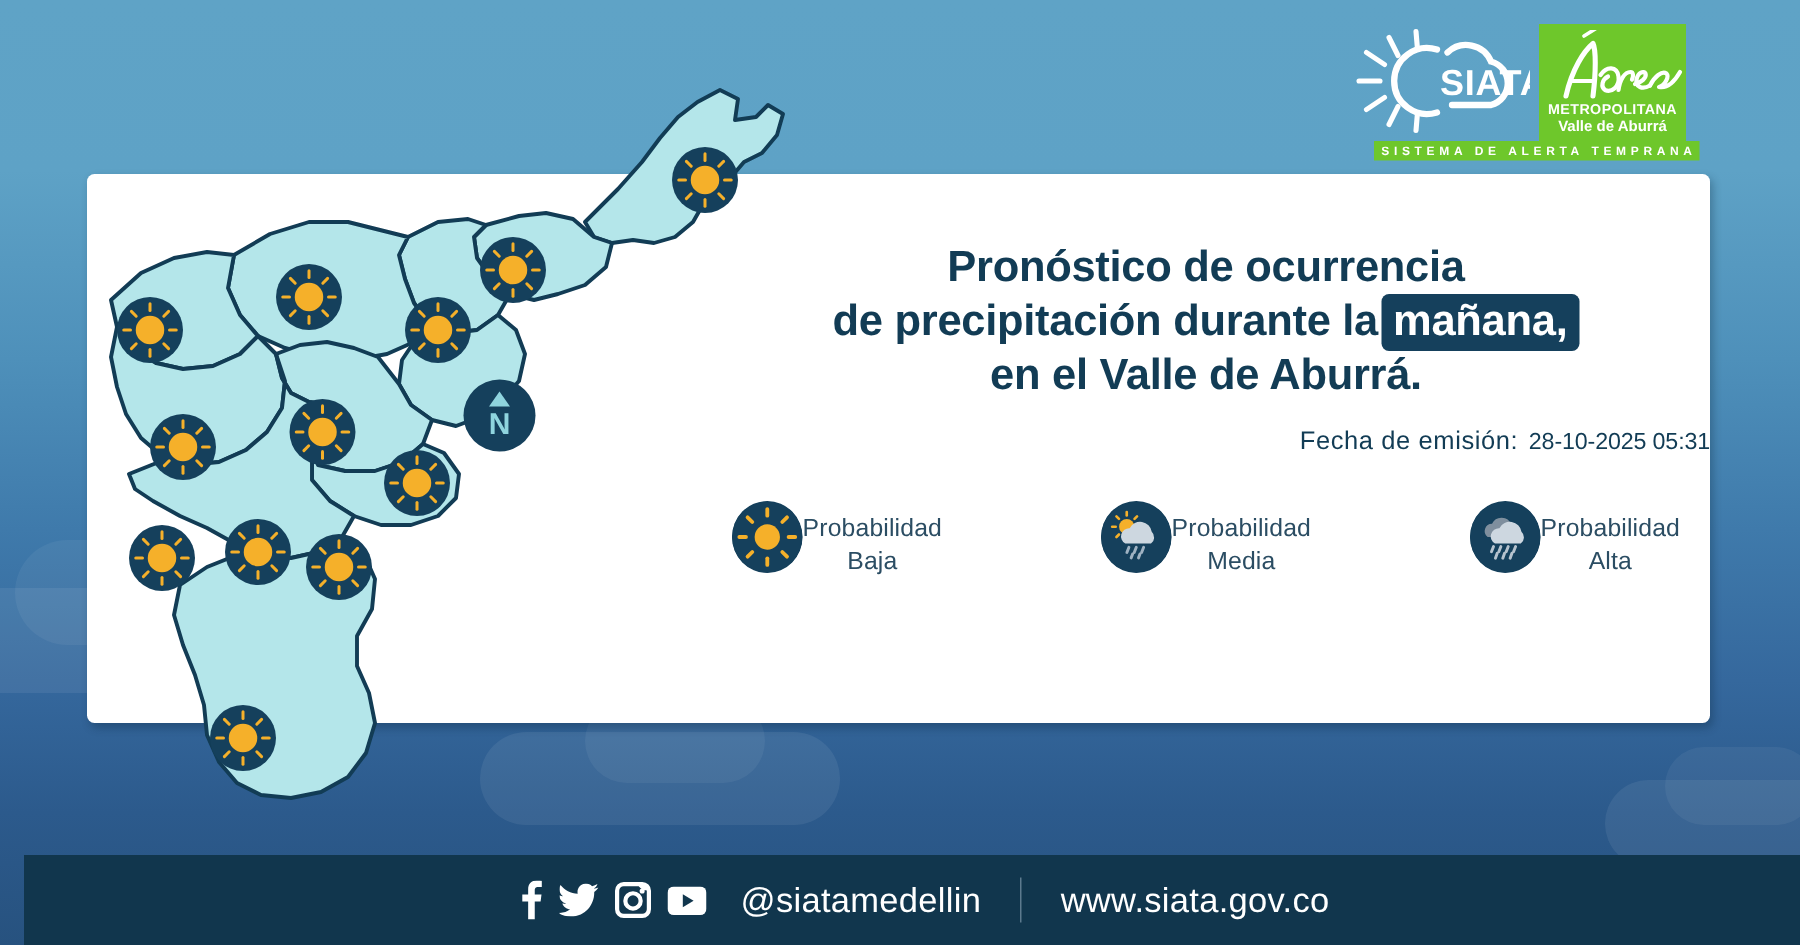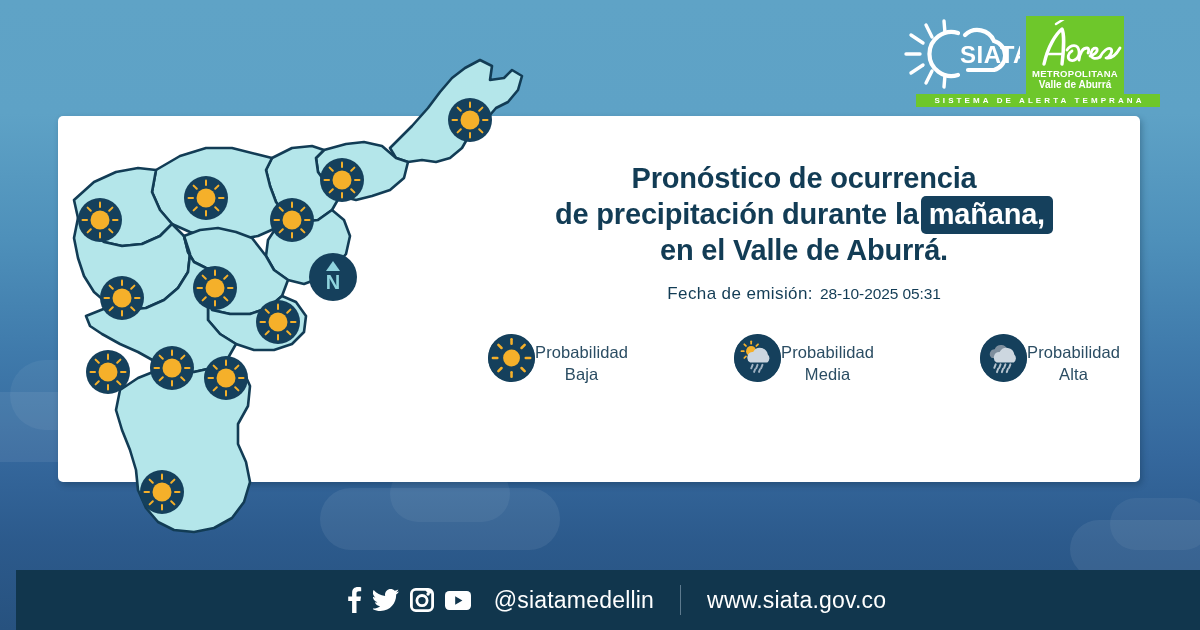--- a/index.html
+++ b/index.html
@@ -85,21 +85,21 @@
     font-size: 10px;
     color: #ffffff;
     line-height: 12px;
     font-family: "Liberation Sans", sans-serif;
     font-weight: bold;
   }
   #sat-strip {
     position: absolute;
     left: 18px;
     top: 78px;
-    width: 244px;
+    width: 217px;
     height: 13px;
     background: #6ec72b;
     color: #ffffff;
     font-size: 8px;
     font-weight: bold;
     letter-spacing: 3.1px;
     display: flex;
     align-items: center;
     justify-content: center;
     box-sizing: border-box;
@@ -150,21 +150,21 @@
     color: #ffffff;
     border-radius: 5px;
     padding: 2px 8px 4px 8px;
     margin-left: 2px;
   }
   #fecha-row {
     margin-top: 16px;
     color: #123c55;
     display: flex;
     align-items: baseline;
-    justify-content: center;
+    justify-content: flex-end;
     gap: 7px;
   }
   #fecha-label {
     font-size: 17px;
     letter-spacing: 0.4px;
   }
   #fecha-value {
     font-size: 15.5px;
     letter-spacing: -0.1px;
   }

